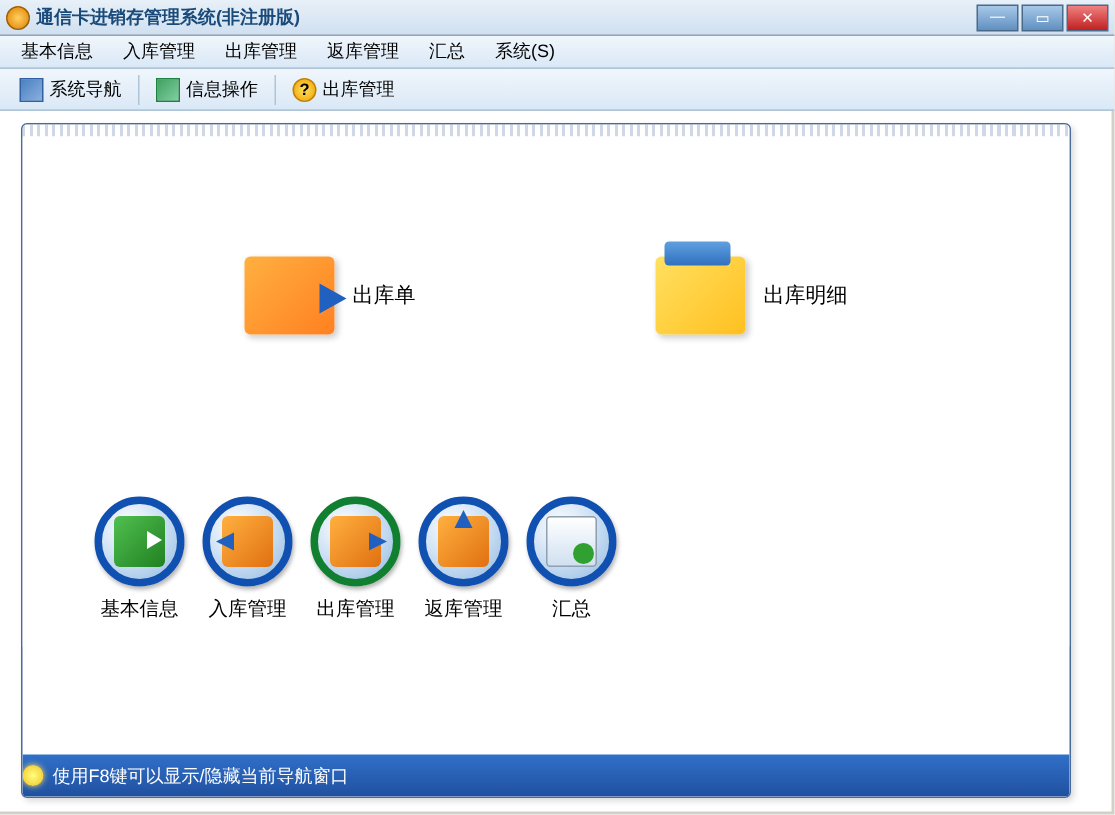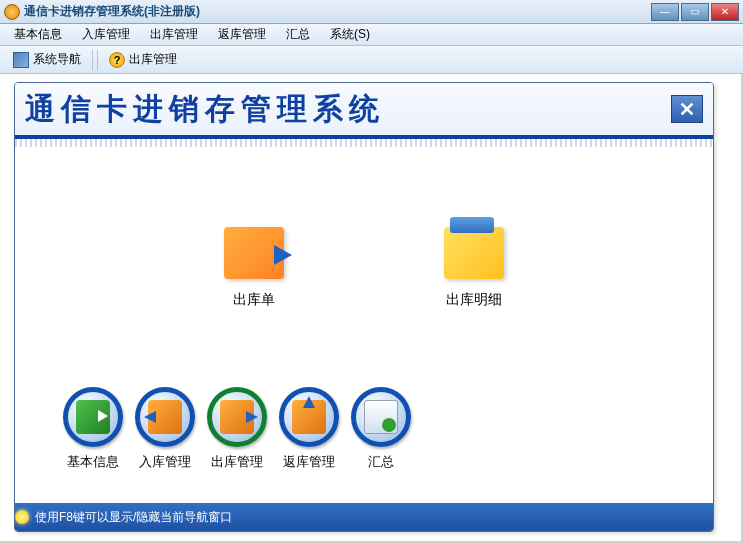--- a/index.html
+++ b/index.html
@@ -30,21 +30,21 @@
 .inner-header { height:56px; position:relative; background: linear-gradient(#f8fafe,#eaf2fc); border-bottom: 4px solid #1040a0; padding-left:10px; display:flex; align-items:center;}
 .inner-title { font-family: "SimHei", sans-serif; font-size: 30px; font-weight:bold; color:#1040a0; letter-spacing: 6px; }
 .inner-close { position:absolute; right:10px; top:12px; width:32px; height:28px; background: linear-gradient(#6090d0,#3060b0); display:flex; align-items:center; justify-content:center; cursor:pointer; border:1px solid #204080;}
 .inner-close svg { width:18px; height:18px; }
 
 .stripe-band { height:8px; background: repeating-linear-gradient(90deg,#d0d8e8 0,#d0d8e8 2px,#fff 2px,#fff 5px); }
 
 .content { position:relative; height: 340px; background:#fff; }
 
 .main-icons { display:flex; justify-content:center; gap:160px; padding-top:80px;}
-.main-icon-item { display:flex; flex-direction:column; align-items:center; gap:12px; cursor:pointer;}
+.main-icon-item { display:flex; align-items:center; gap:12px; cursor:pointer;}
 .main-icon { width:60px; height:52px; position:relative;}
 .main-icon.stock-out { background: linear-gradient(135deg,#ffb040,#ff8020); border-radius:4px; box-shadow:2px 2px 4px rgba(0,0,0,0.2);}
 .main-icon.stock-out::after { content:''; position:absolute; right:-8px; top:18px; width:0;height:0; border-left:18px solid #2060c0; border-top:10px solid transparent; border-bottom:10px solid transparent;}
 .main-icon.stock-detail { background: linear-gradient(135deg,#ffe060,#ffc020); border-radius:4px; box-shadow:2px 2px 4px rgba(0,0,0,0.2);}
 .main-icon.stock-detail::before { content:''; position:absolute; left:6px; top:-10px; width:44px; height:16px; background:linear-gradient(#60a0e0,#3070c0); border-radius:3px;}
 .main-icon-label { font-size:14px; color:#000;}
 
 .circle-nav { position:absolute; bottom:16px; left:48px; display:flex; gap:12px;}
 .circle-item { display:flex; flex-direction:column; align-items:center; gap:6px; cursor:pointer;}
 .circle { width:60px; height:60px; border-radius:50%; border:5px solid #1050b0; background: radial-gradient(circle at 35% 30%, #fff, #c0d8f0 60%, #90b8e0); display:flex; align-items:center; justify-content:center; box-shadow: 1px 2px 3px rgba(0,0,0,0.3);}
@@ -85,38 +85,34 @@
   <span>汇总</span>
   <span>系统(S)</span>
 </div>
 
 <div class="toolbar">
   <div class="tool-item">
     <span class="ticon nav"></span>
     <span>系统导航</span>
   </div>
   <div class="tdiv"></div>
+  <div class="tool-item">
+    <span class="ticon info"></span>
+    <span>信息操作</span>
+  </div>
   <div class="tdiv"></div>
   <div class="tool-item">
     <span class="ticon help">?</span>
     <span>出库管理</span>
   </div>
 </div>
 
 <div class="workspace">
   <div class="inner-window">
 
-    <div class="inner-header">
-      <span class="inner-title">通信卡进销存管理系统</span>
-      <div class="inner-close">
-        <svg viewBox="0 0 20 20">
-            <path d="M4 4 L16 16 M16 4 L4 16" stroke="#fff" stroke-width="3" fill="none"></path>
-          </svg>
-      </div>
-    </div>
     <div class="stripe-band"></div>
 
     <div class="content">
 
       <div class="main-icons">
         <div class="main-icon-item">
           <div class="main-icon stock-out"></div>
           <div class="main-icon-label">出库单</div>
         </div>
         <div class="main-icon-item">

